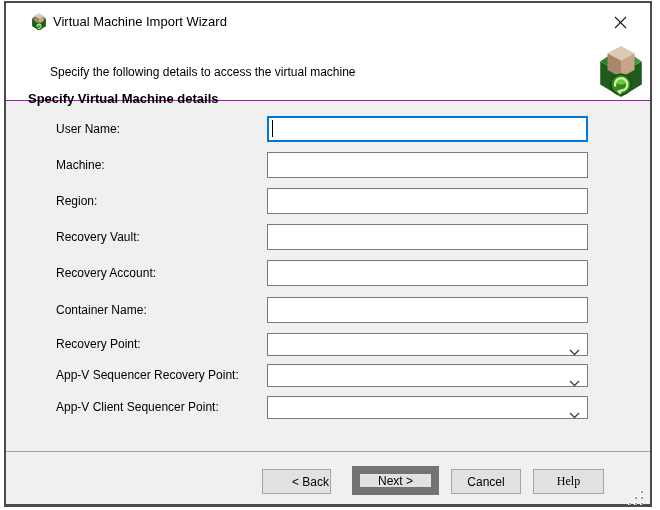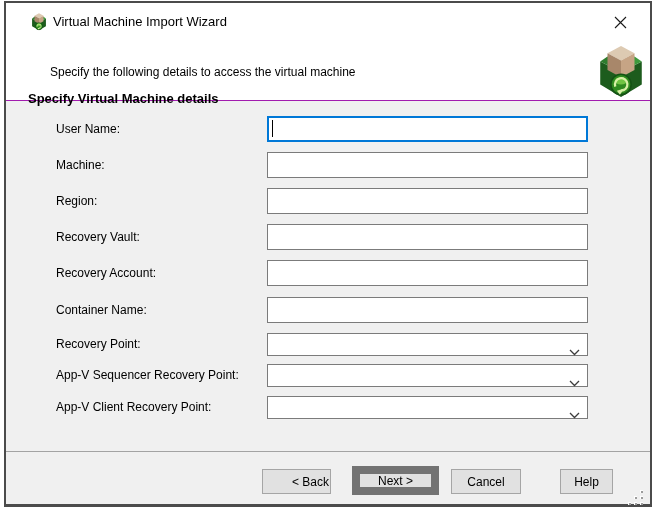--- a/index.html
+++ b/index.html
@@ -25,21 +25,21 @@
   .combo{position:absolute;left:261px;width:321px;height:23px;box-sizing:border-box;
     border:1px solid #7b7b7b;background:#fff;cursor:default;}
   .combo .chev{position:absolute;right:7px;top:8px;}
   .sep{position:absolute;left:0;top:448px;width:100%;height:1px;background:#a3a3a3;}
   .btn{position:absolute;top:466px;height:25px;box-sizing:border-box;background:#e1e1e1;
     border:1px solid #a5a5a5;font:12px "Liberation Sans",sans-serif;color:#000;
     display:flex;align-items:center;justify-content:center;cursor:pointer;padding:0;}
   .btn-back{left:256px;width:69px;padding-left:28px;}
   .btn-next{left:346px;top:463px;width:87px;height:29px;border:8px solid #737373;}
   .btn-cancel{left:445px;width:70px;}
-  .btn-help{left:554px;width:53px;}
+  .btn-help{left:527px;width:71px;font-family:Liberation Serif, serif;}
   .grip{position:absolute;left:622px;top:487px;width:16px;height:15px;}
   .grip i{position:absolute;width:3px;height:3px;background:#9c9c9c;box-shadow:1px 1px 0 #ffffff inset;}
 </style>
 </head>
 <body>
 
 <div class="dialog">
 
   <div class="headerblock">
     <span class="titlebar-icon">
@@ -132,21 +132,21 @@
     <div class="combo" style="top:0">
       <span class="chev">
         <svg width="11" height="7" viewBox="0 0 11 7">
             <polyline points="1,1 5.5,5.5 10,1" fill="none" stroke="#3c3c3c" stroke-width="1.3"></polyline>
           </svg>
       </span>
     </div>
   </div>
 
   <div class="row" style="top:393px">
-    <span class="flabel" style="line-height:23px">App-V Client Recovery Point:</span>
+    <span class="flabel" style="line-height:23px">App-V Client Sequencer Point:</span>
     <div class="combo" style="top:0">
       <span class="chev">
         <svg width="11" height="7" viewBox="0 0 11 7">
             <polyline points="1,1 5.5,5.5 10,1" fill="none" stroke="#3c3c3c" stroke-width="1.3"></polyline>
           </svg>
       </span>
     </div>
   </div>
 
   <div class="sep"></div>

